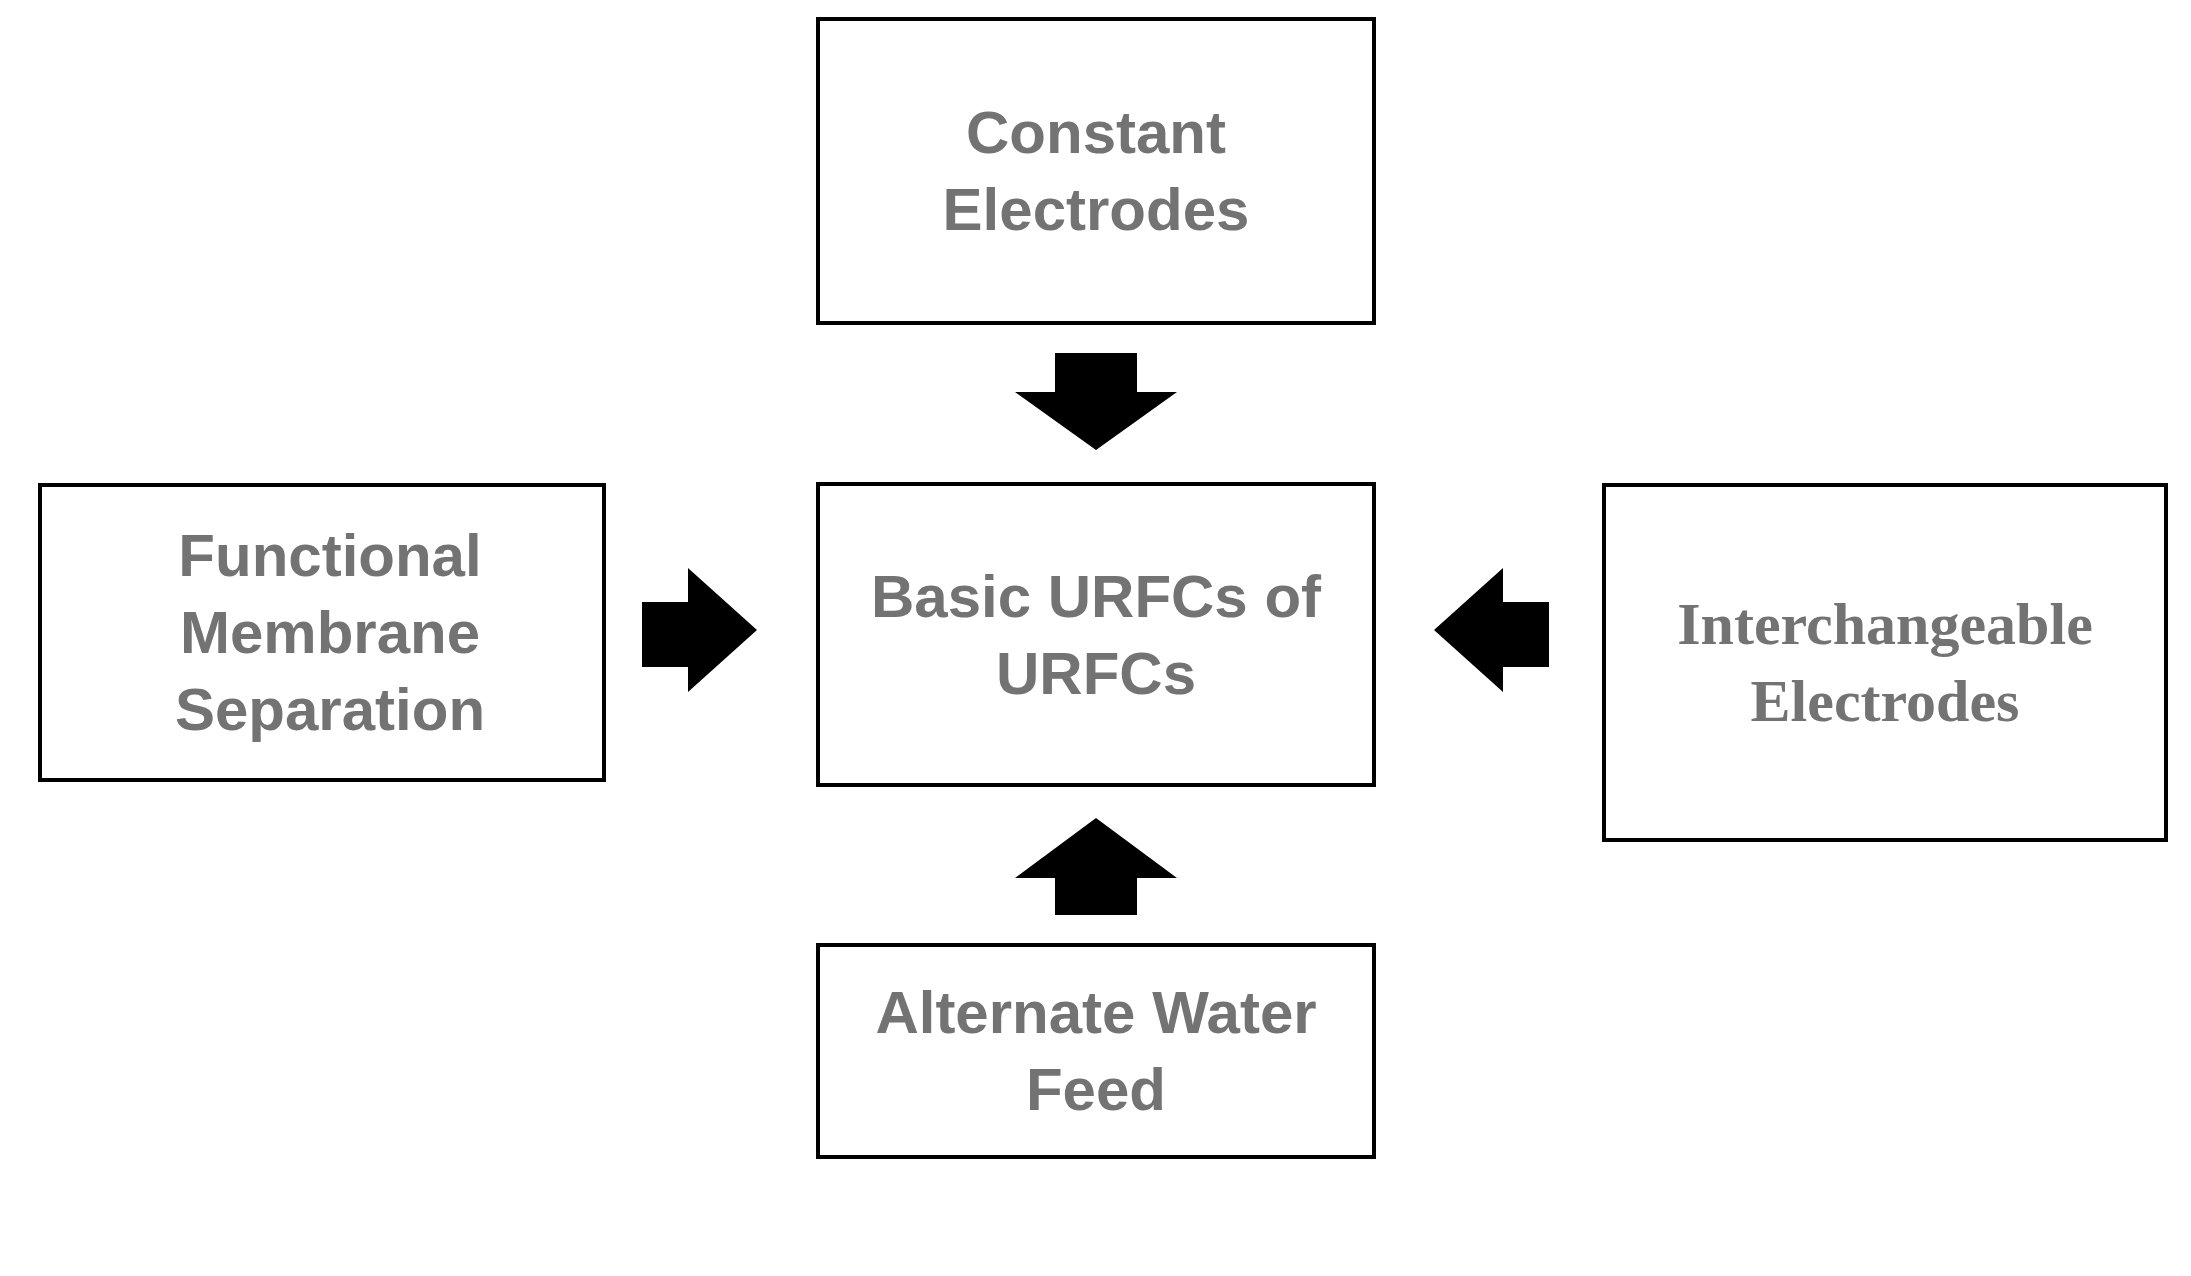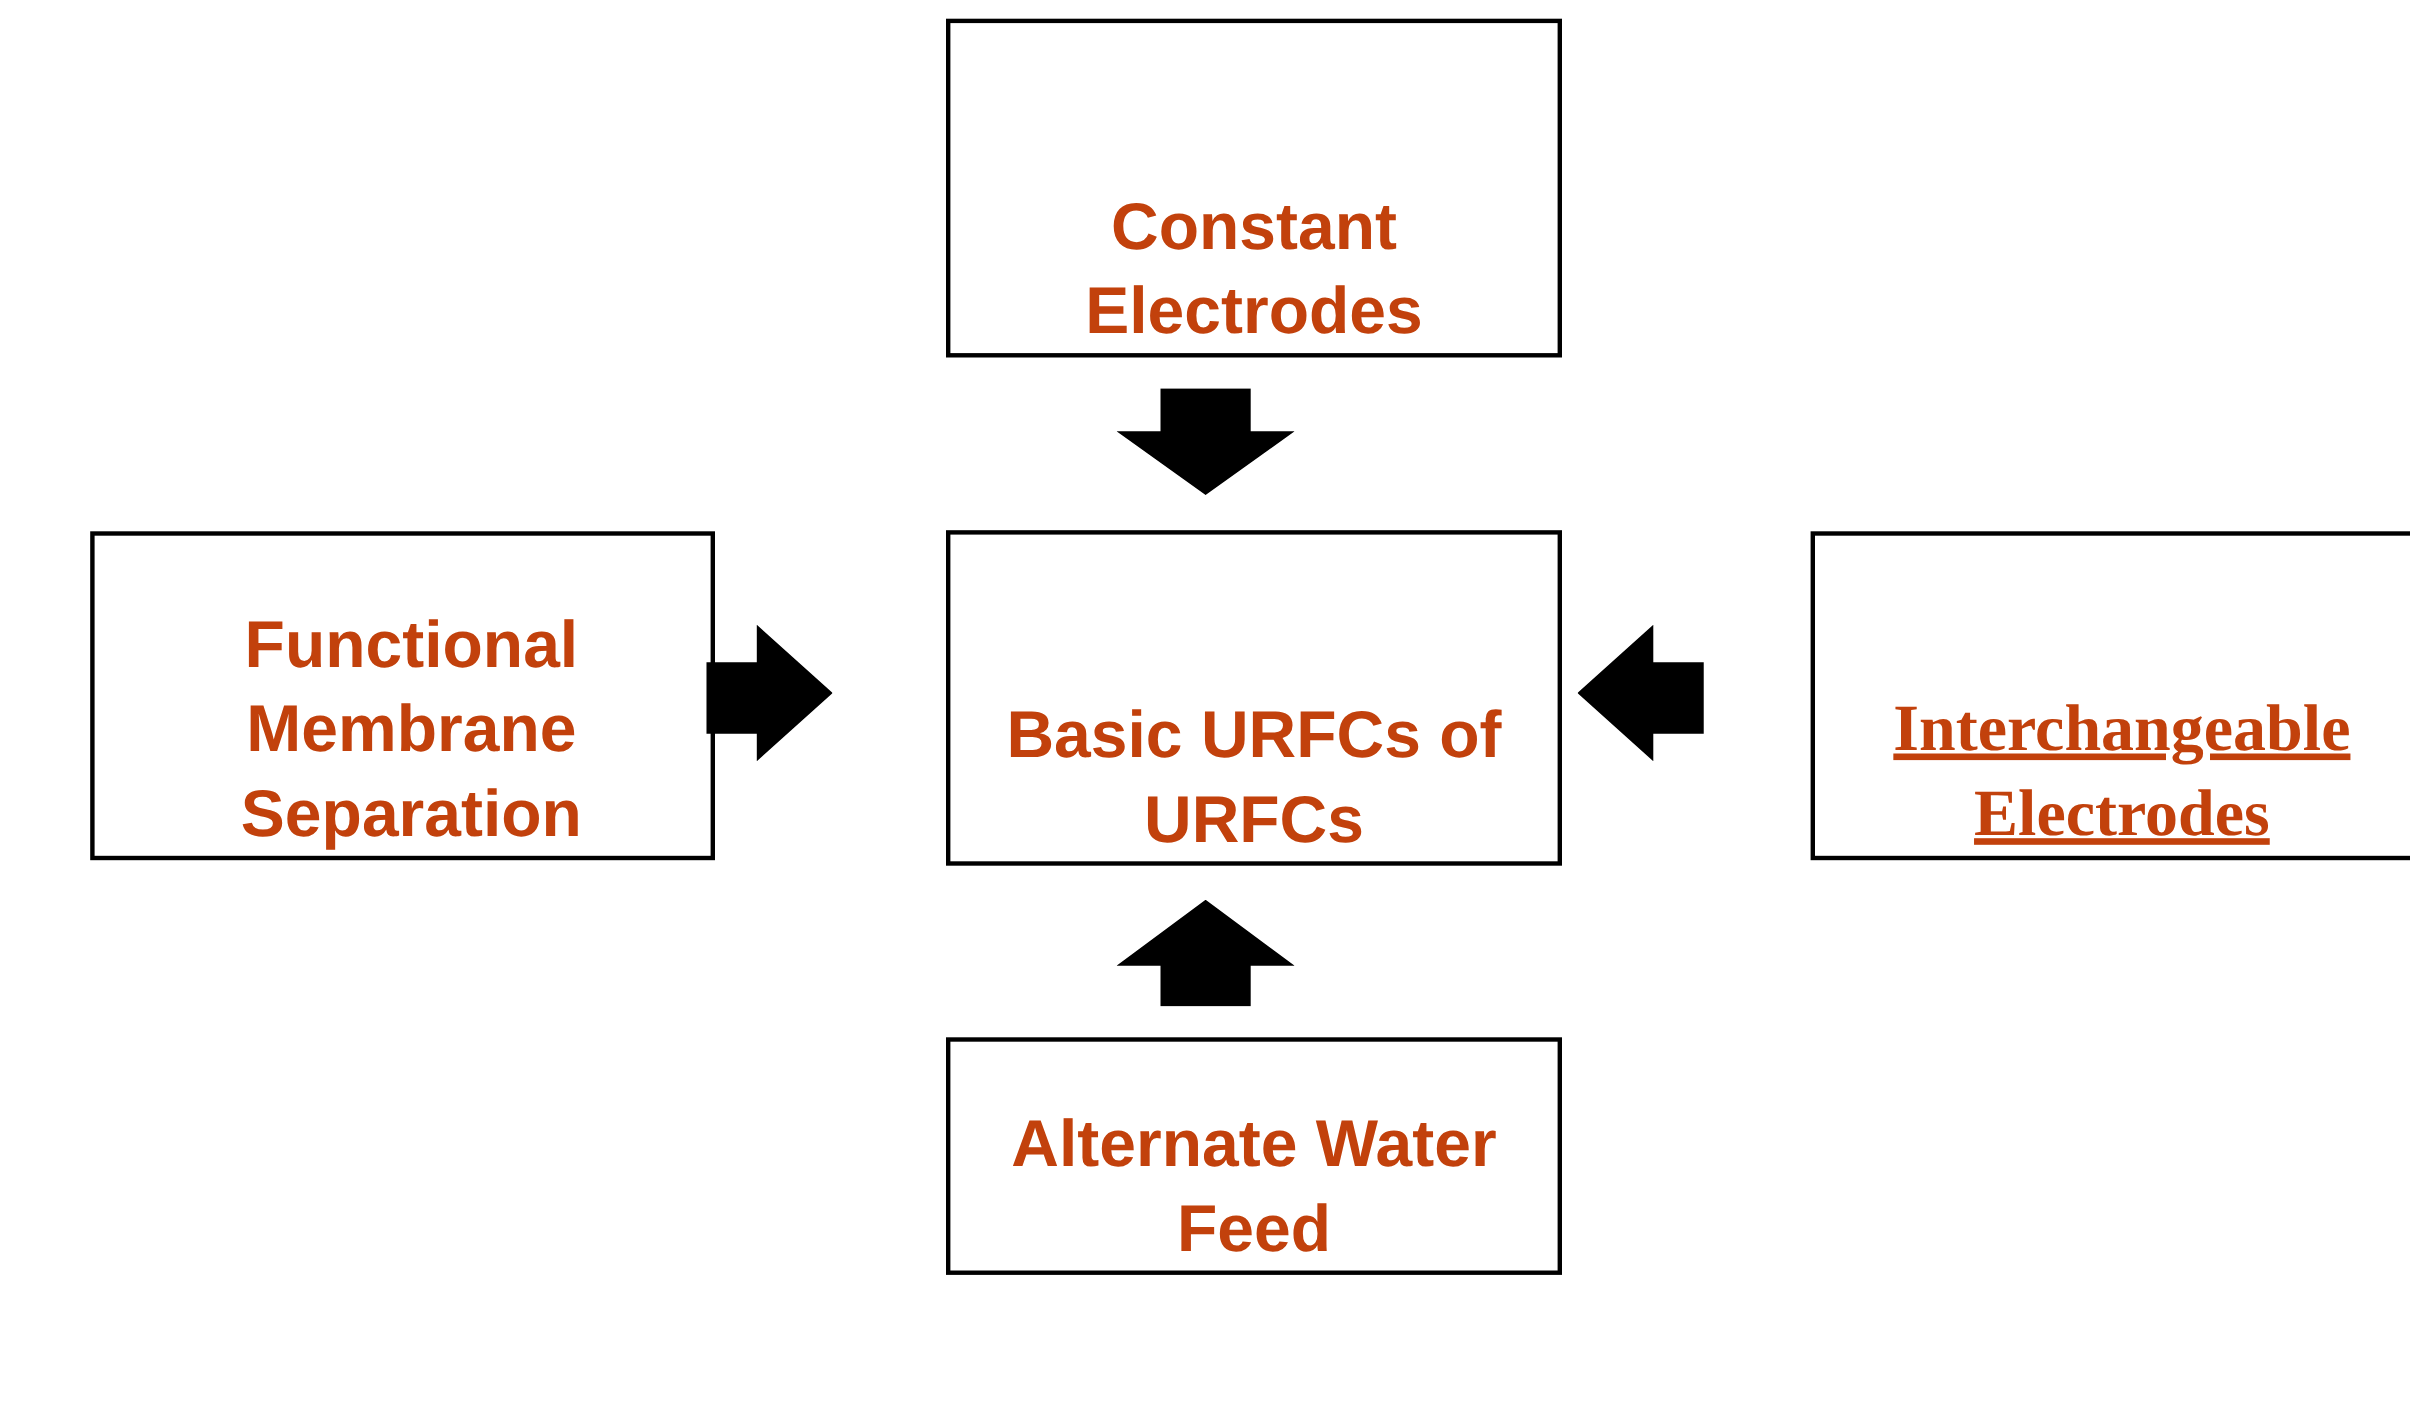--- a/index.html
+++ b/index.html
@@ -13,43 +13,42 @@
     height: 1276px;
     background: #ffffff;
     overflow: hidden;
   }
   .box {
     position: absolute;
     box-sizing: border-box;
     border: 4px solid #000000;
     background: #ffffff;
     display: flex;
-    align-items: flex-end;
+    align-items: center;
     justify-content: center;
     text-align: center;
-    color: #c2410c;
-    margin-left: 44px;
+    color: #737373;
   }
   .box .label {
     white-space: pre-line;
     font-weight: bold;
     font-size: 60px;
     line-height: 77px;
     letter-spacing: 0;
   }
   .sans .label {
     font-family: "Liberation Sans", "DejaVu Sans", sans-serif;
   }
   .serif .label {
     font-family: "Liberation Serif", "DejaVu Serif", serif;
   }
   .box-top    { left: 816px;  top: 17px;  width: 560px; height: 308px; }
   .box-left   { left: 38px;   top: 483px; width: 568px; height: 299px; padding-left: 16px; }
   .box-center { left: 816px;  top: 482px; width: 560px; height: 305px; }
-  .box-right  { left: 1602px; top: 483px; width: 566px; height: 299px; text-decoration: underline; }
+  .box-right  { left: 1602px; top: 483px; width: 566px; height: 359px; }
   .box-bottom { left: 816px;  top: 943px; width: 560px; height: 216px; }
 
   .arrow {
     position: absolute;
     background: #000000;
   }
   .arrow-down {
     left: 1015px; top: 353px; width: 162px; height: 97px;
     clip-path: polygon(40px 0, 122px 0, 122px 39px, 162px 39px, 81px 97px, 0 39px, 40px 39px);
   }

